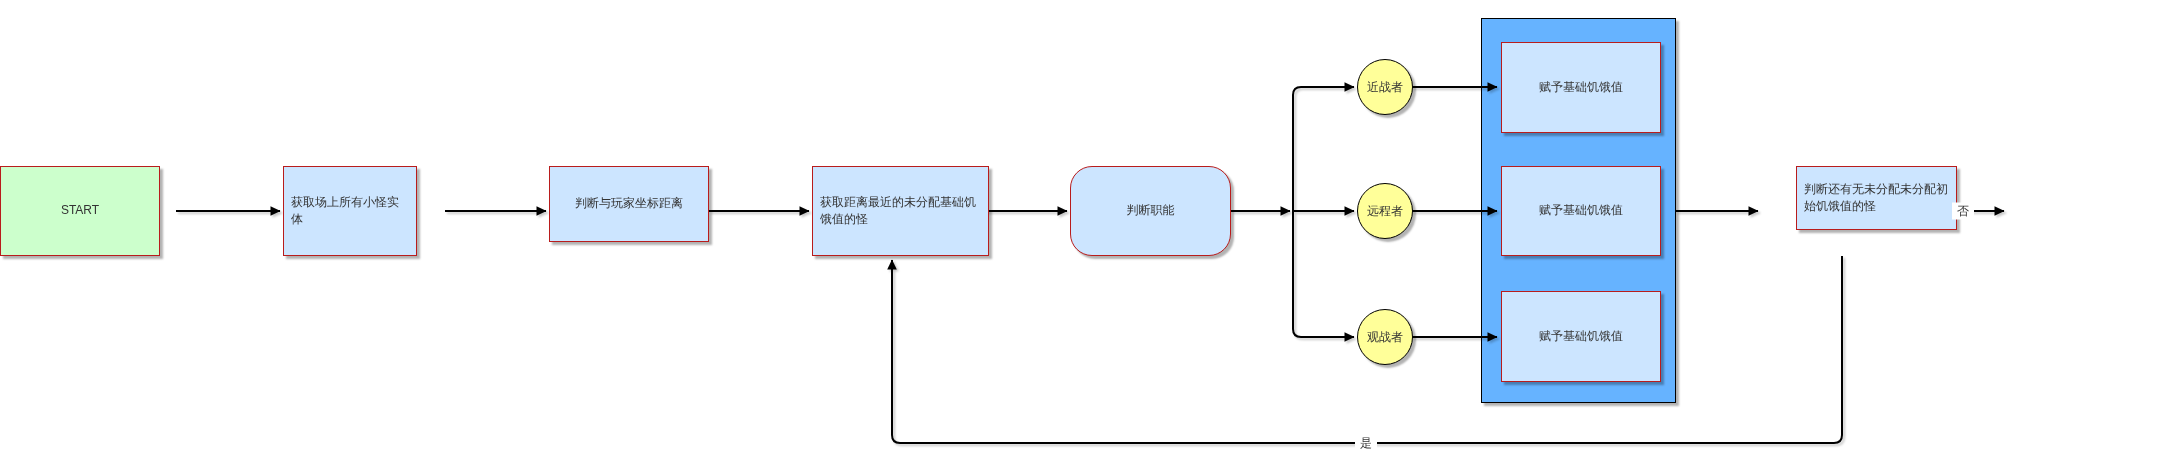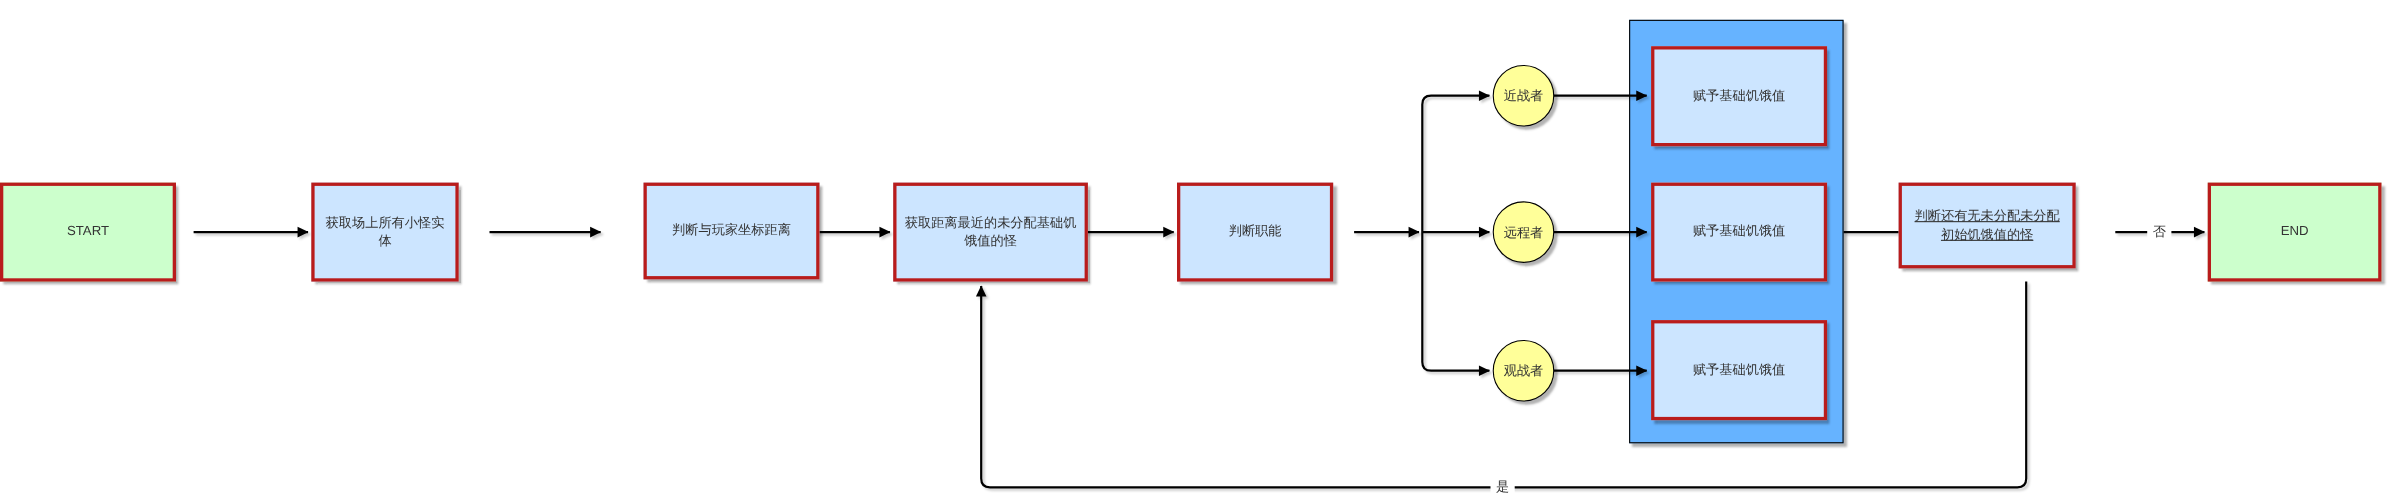--- a/index.html
+++ b/index.html
@@ -14,25 +14,25 @@
   }
   .edges{
     position:absolute;
     left:0;top:0;
     z-index:2;
     filter:drop-shadow(2px 2px 1px rgba(0,0,0,0.22));
   }
   .node{
     position:absolute;
     box-sizing:border-box;
-    border:3px solid #b91c1c;
+    border:1px solid #b91c1c;
     display:flex;
     align-items:center;
     justify-content:center;
-    text-align:center;
+    text-align:left;
     font-size:12px;
     line-height:1.45;
     box-shadow:3px 3px 2px rgba(0,0,0,0.30);
     z-index:3;
     padding:0 7px;
   }
   .terminal{background:#ccffcc;}
   .process{background:#cce5ff;}
   .container-box{
     position:absolute;
@@ -99,29 +99,29 @@
   </svg>
 
   <div class="node terminal" style="left:0;top:166px;width:160px;height:90px;">
     <span>START</span>
   </div>
 
   <div class="node process" style="left:283px;top:166px;width:134px;height:90px;">
     <span>获取场上所有小怪实体</span>
   </div>
 
-  <div class="node process" style="left:549px;top:166px;width:160px;height:88px;margin-left:36px;">
+  <div class="node process" style="left:549px;top:166px;width:160px;height:76px;">
     <span>判断与玩家坐标距离</span>
   </div>
 
   <div class="node process" style="left:812px;top:166px;width:177px;height:90px;">
     <span>获取距离最近的未分配基础饥饿值的怪</span>
   </div>
 
-  <div class="node process" style="left:1070px;top:166px;width:142px;height:90px;">
+  <div class="node process" style="left:1070px;top:166px;width:161px;height:90px;border-radius:22px;">
     <span>判断职能</span>
   </div>
 
   <div class="role" style="left:1357px;top:59px;">
     <span>近战者</span>
   </div>
 
   <div class="role" style="left:1357px;top:183px;align-items:center;">
     <span>远程者</span>
   </div>
@@ -135,24 +135,21 @@
   </div>
 
   <div class="node process" style="left:1501px;top:166px;width:160px;height:90px;">
     <span>赋予基础饥饿值</span>
   </div>
 
   <div class="node process" style="left:1501px;top:291px;width:160px;height:91px;">
     <span>赋予基础饥饿值</span>
   </div>
 
-  <div class="node process" style="left:1726px;top:166px;width:161px;height:78px;text-decoration:underline;">
+  <div class="node process" style="left:1796px;top:166px;width:161px;height:64px;">
     <span>判断还有无未分配未分配初始饥饿值的怪</span>
   </div>
 
-  <div class="node terminal" style="left:2007px;top:166px;width:158px;height:90px;">
-    <span>END</span>
-  </div>
 
   <div class="edge-label" style="left:1963px;top:211px;">否</div>
   <div class="edge-label" style="left:1366px;top:443px;">是</div>
 
 </div>
 
 </body></html>

